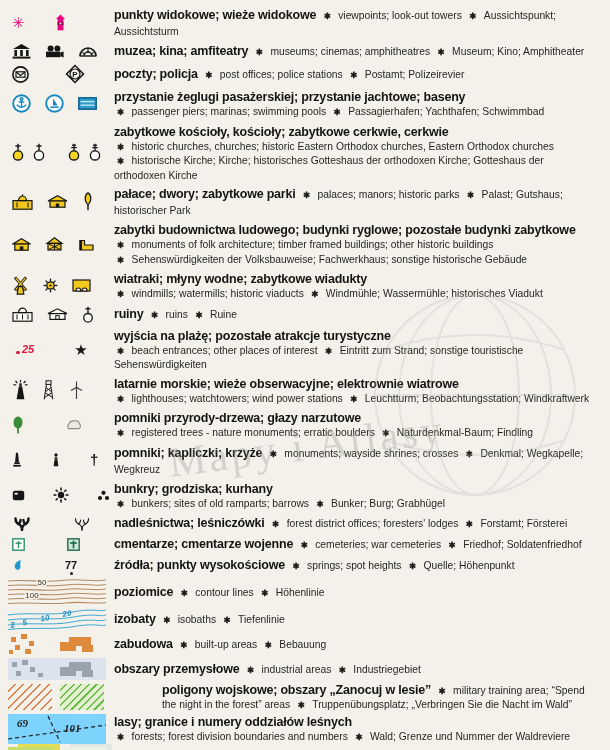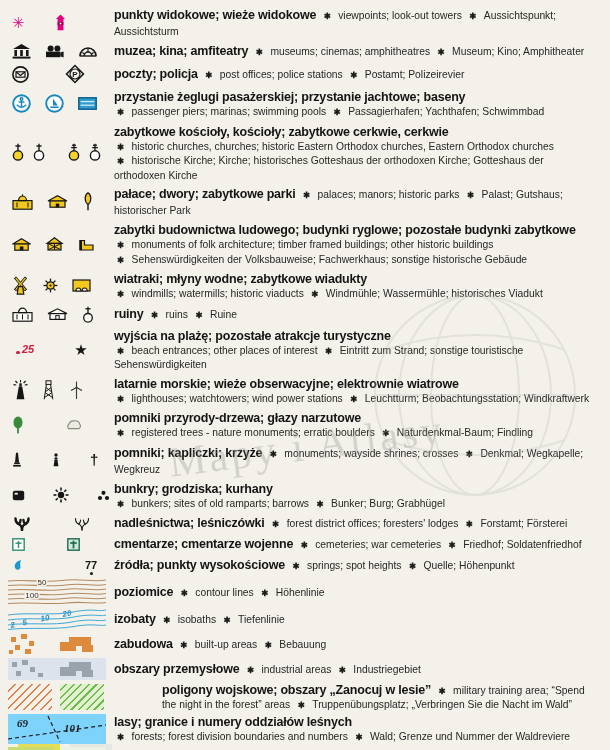--- a/index.html
+++ b/index.html
@@ -535,21 +535,21 @@
       <span class="pl">cmentarze; cmentarze wojenne</span>
       <span class="sep">✱</span>
       <span class="en">cemeteries; war cemeteries</span>
       <span class="sep">✱</span>
       <span class="de">Friedhof; Soldatenfriedhof</span>
     </div>
       </div>
   </div>
 
   <div class="row">
-    <div class="icons" style="gap:62px;text-align:center;">
+    <div class="icons" style="gap:42px;text-align:center;">
       <svg class="ic" width="11" height="12" viewBox="0 0 11 12">
         <path d="M9,1 C3.4,2.4 1.6,6.6 3.4,9.4 C5.2,12 9,10.6 8.4,7.6 C8,5.4 8.2,3 9,1 Z" fill="#1f97cf"></path>
       </svg>
       <span class="ic spot"><span>77</span><i class="spotdot"></i></span>
     </div>
     <div class="text">
         <div class="line">
       <span class="pl">źródła; punkty wysokościowe</span>
       <span class="sep">✱</span>
       <span class="en">springs; spot heights</span>

